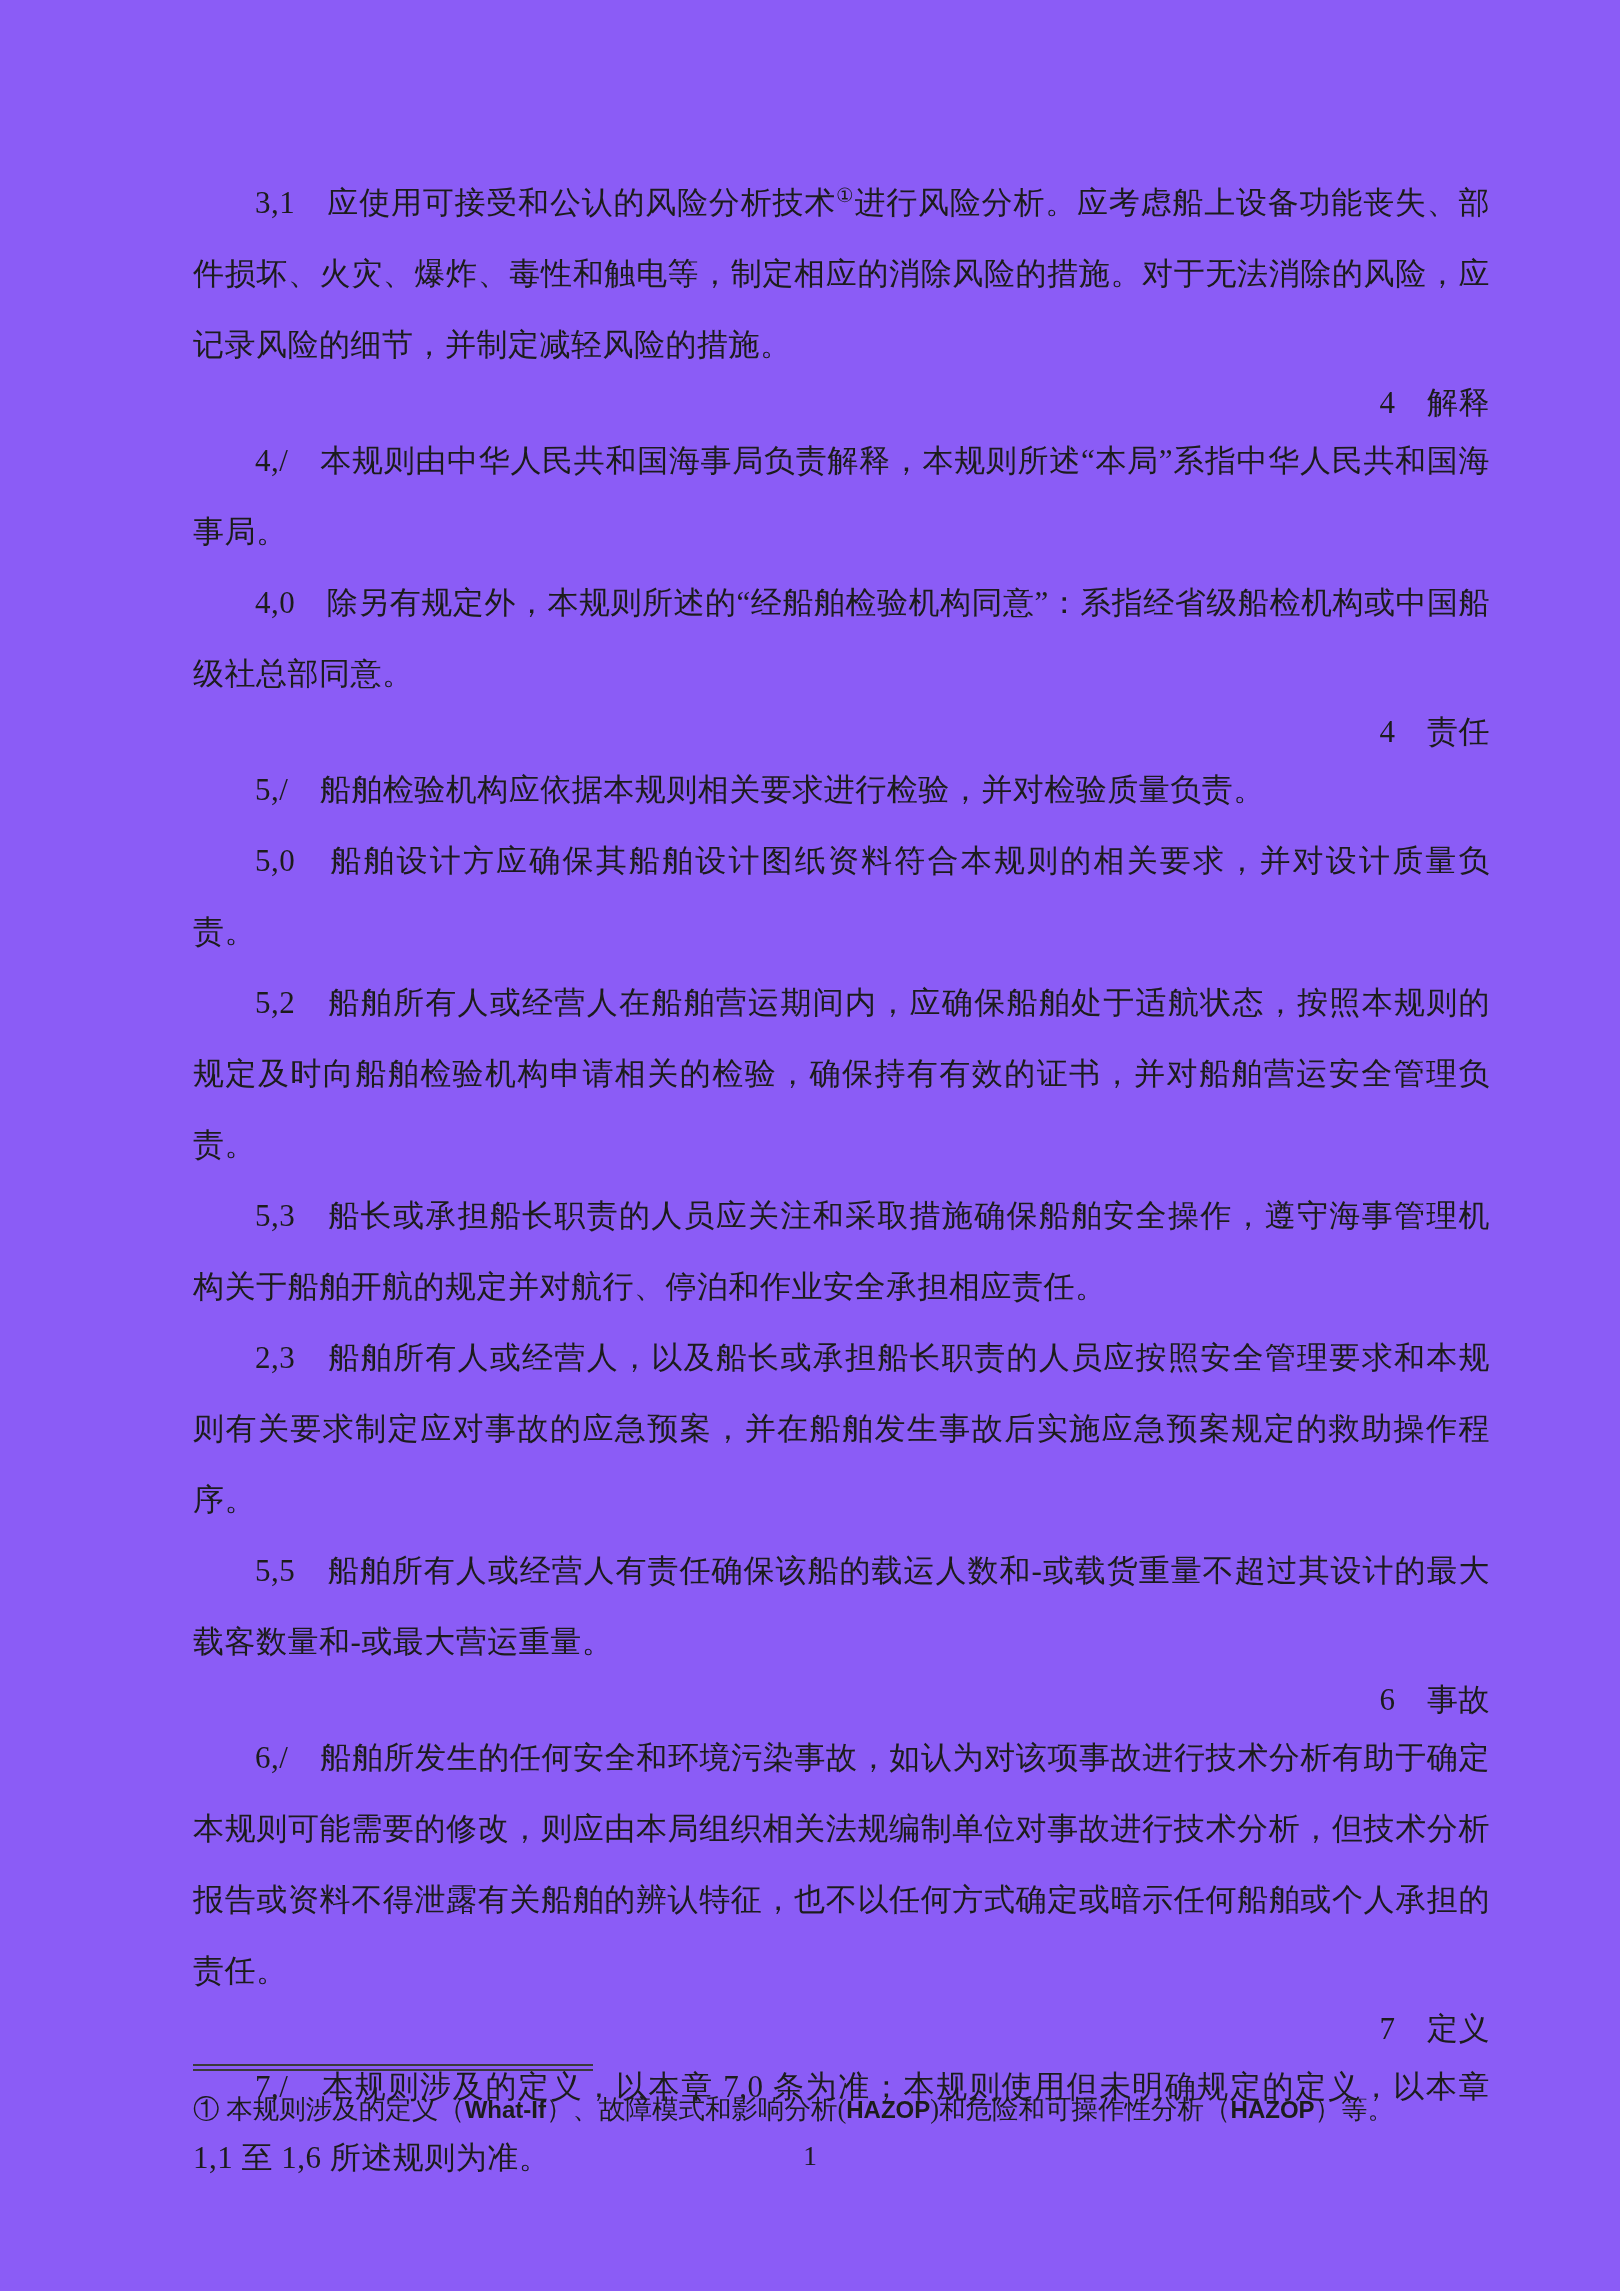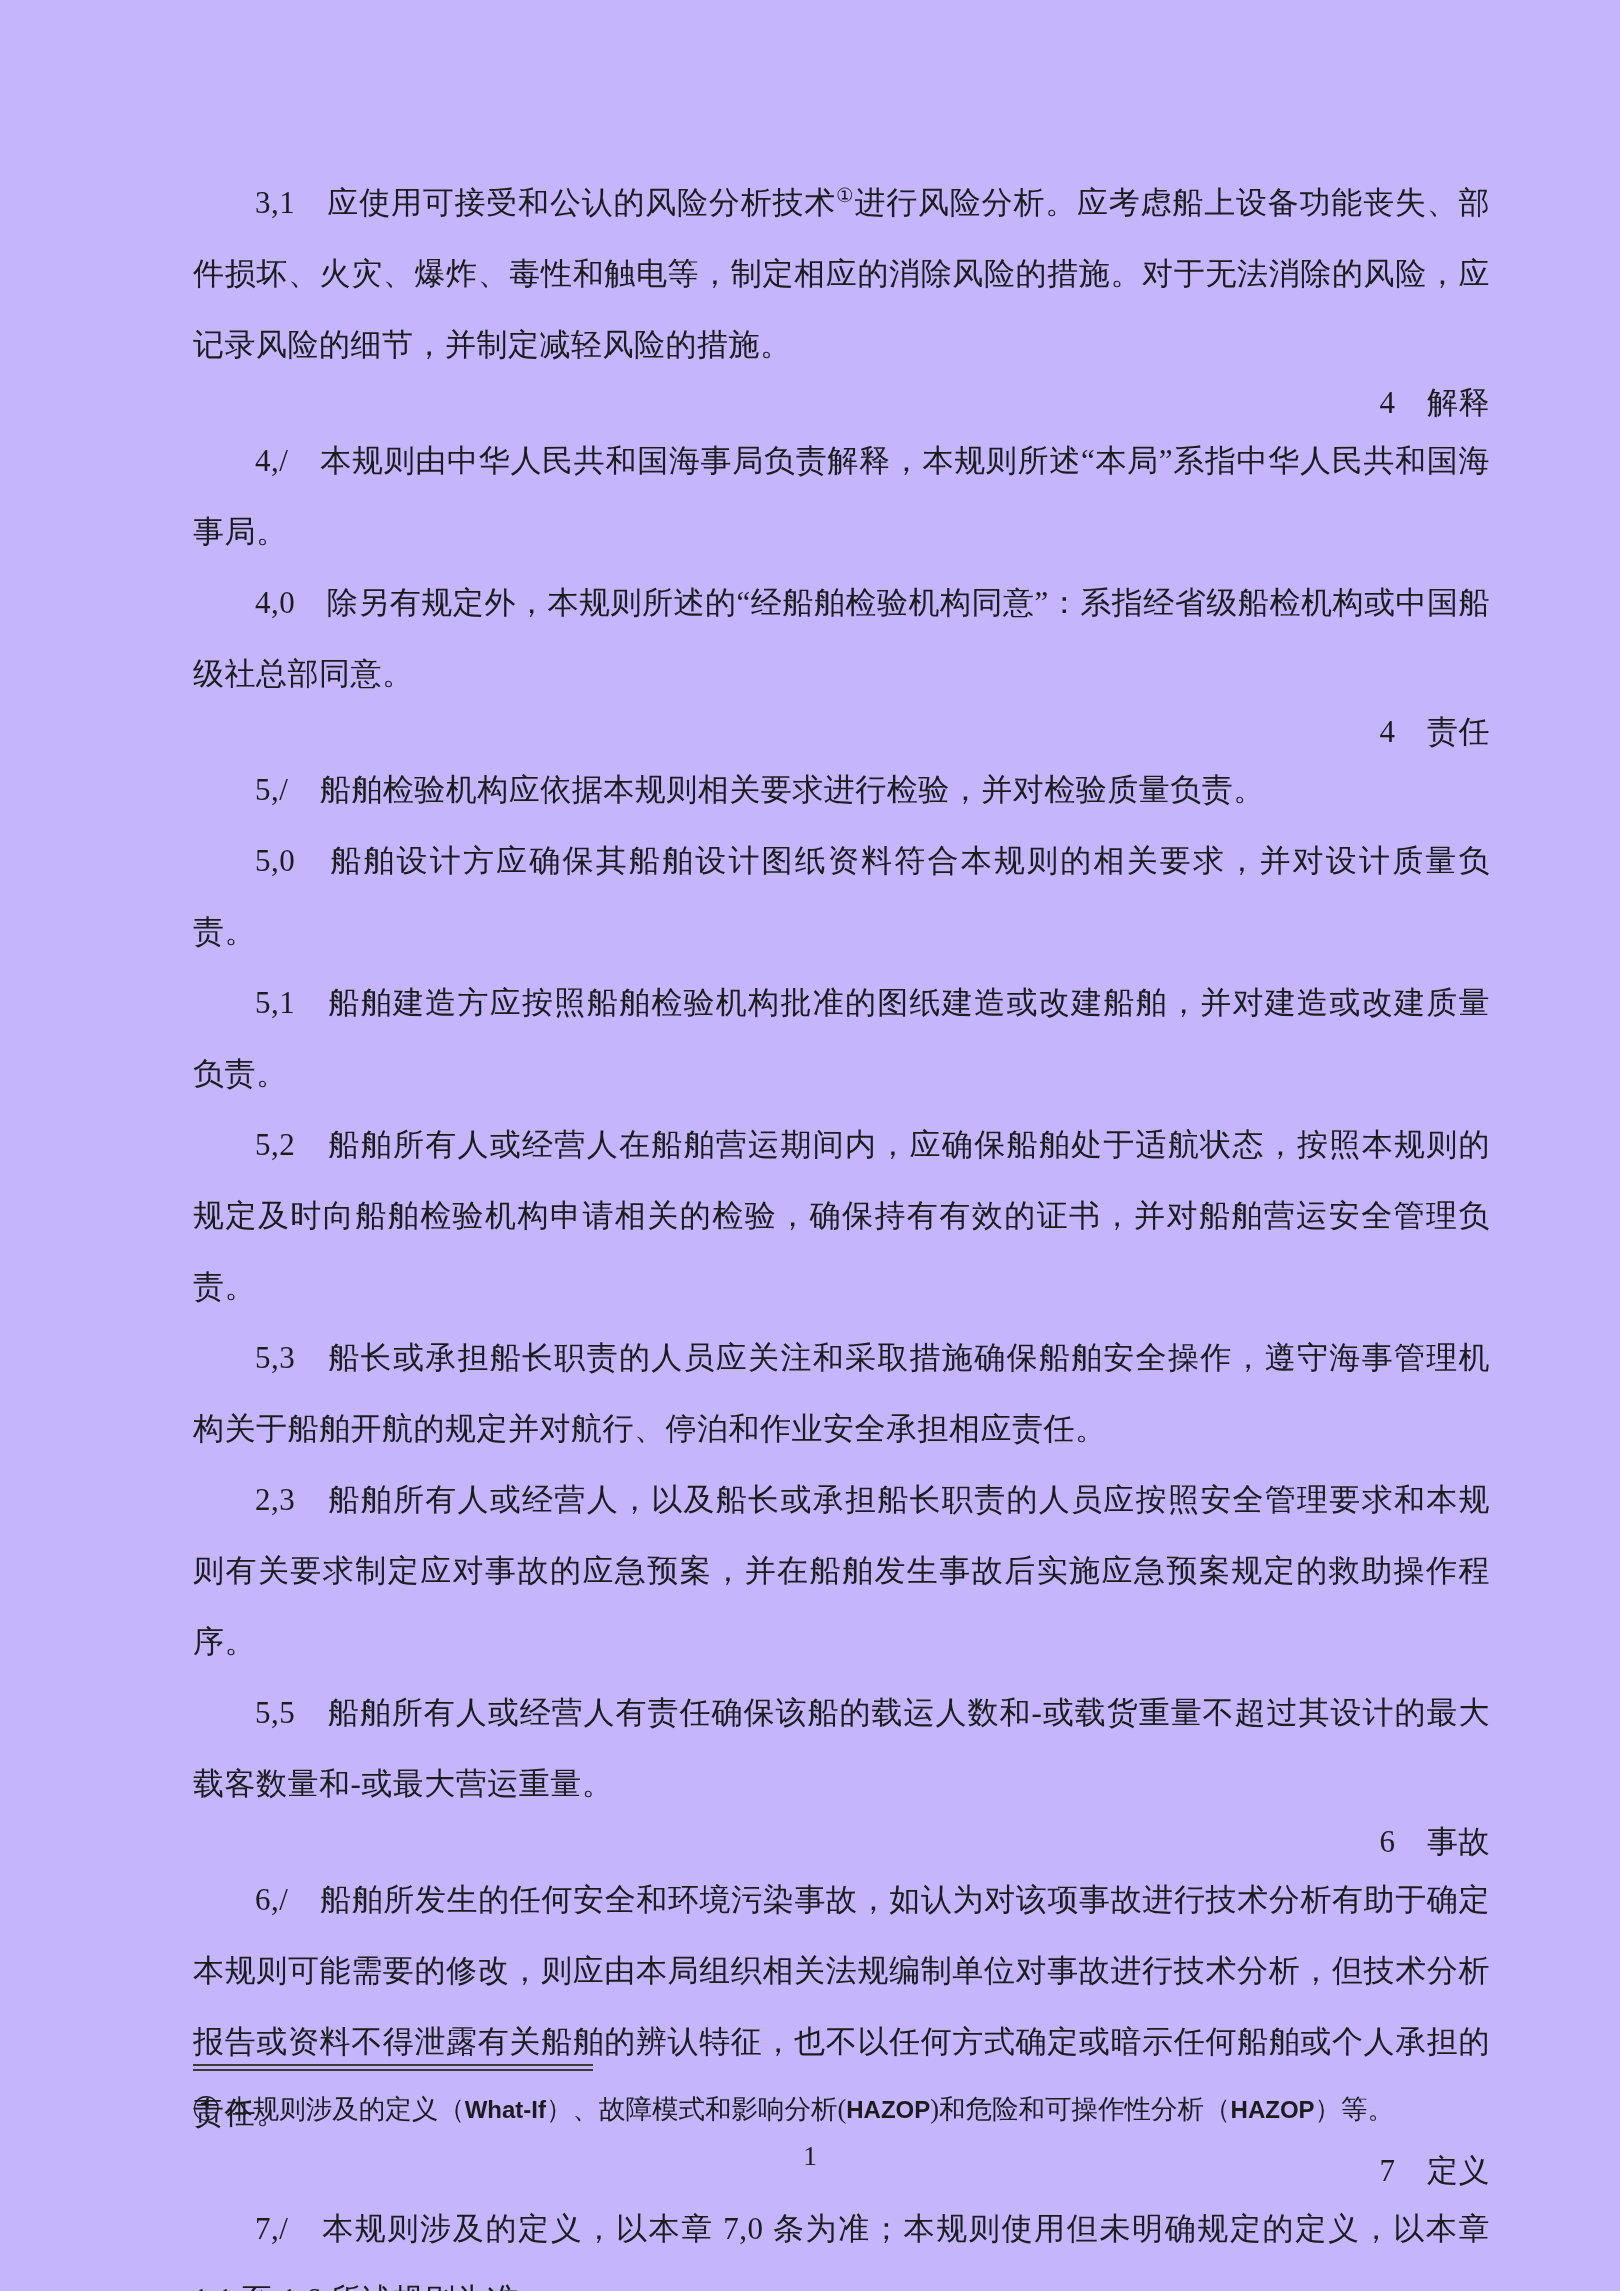--- a/index.html
+++ b/index.html
@@ -4,21 +4,21 @@
 <style>
   html, body {
     margin: 0;
     padding: 0;
     background: #ffffff;
   }
   .page {
     position: relative;
     width: 1620px;
     height: 2292px;
-    background: #c4b5fd;
+    background: #8b5cf6;
     overflow: hidden;
     font-family: "Liberation Serif", "DejaVu Serif", serif;
     color: #1c1c1c;
   }
   .content {
     position: absolute;
     left: 193px;
     top: 167px;
     width: 1297px;
   }
@@ -92,21 +92,20 @@
     <p class="body-para">4,/　本规则由中华人民共和国海事局负责解释，本规则所述“本局”系指中华人民共和国海事局。</p>
 
     <p class="body-para">4,0　除另有规定外，本规则所述的“经船舶检验机构同意”：系指经省级船检机构或中国船级社总部同意。</p>
 
     <h2 class="section-heading">4　责任</h2>
 
     <p class="body-para">5,/　船舶检验机构应依据本规则相关要求进行检验，并对检验质量负责。</p>
 
     <p class="body-para">5,0　船舶设计方应确保其船舶设计图纸资料符合本规则的相关要求，并对设计质量负责。</p>
 
-    <p class="body-para">5,1　船舶建造方应按照船舶检验机构批准的图纸建造或改建船舶，并对建造或改建质量负责。</p>
 
     <p class="body-para">5,2　船舶所有人或经营人在船舶营运期间内，应确保船舶处于适航状态，按照本规则的规定及时向船舶检验机构申请相关的检验，确保持有有效的证书，并对船舶营运安全管理负责。</p>
 
     <p class="body-para">5,3　船长或承担船长职责的人员应关注和采取措施确保船舶安全操作，遵守海事管理机构关于船舶开航的规定并对航行、停泊和作业安全承担相应责任。</p>
 
     <p class="body-para">2,3　船舶所有人或经营人，以及船长或承担船长职责的人员应按照安全管理要求和本规则有关要求制定应对事故的应急预案，并在船舶发生事故后实施应急预案规定的救助操作程序。</p>
 
     <p class="body-para">5,5　船舶所有人或经营人有责任确保该船的载运人数和-或载货重量不超过其设计的最大载客数量和-或最大营运重量。</p>
 
     <h2 class="section-heading">6　事故</h2>

